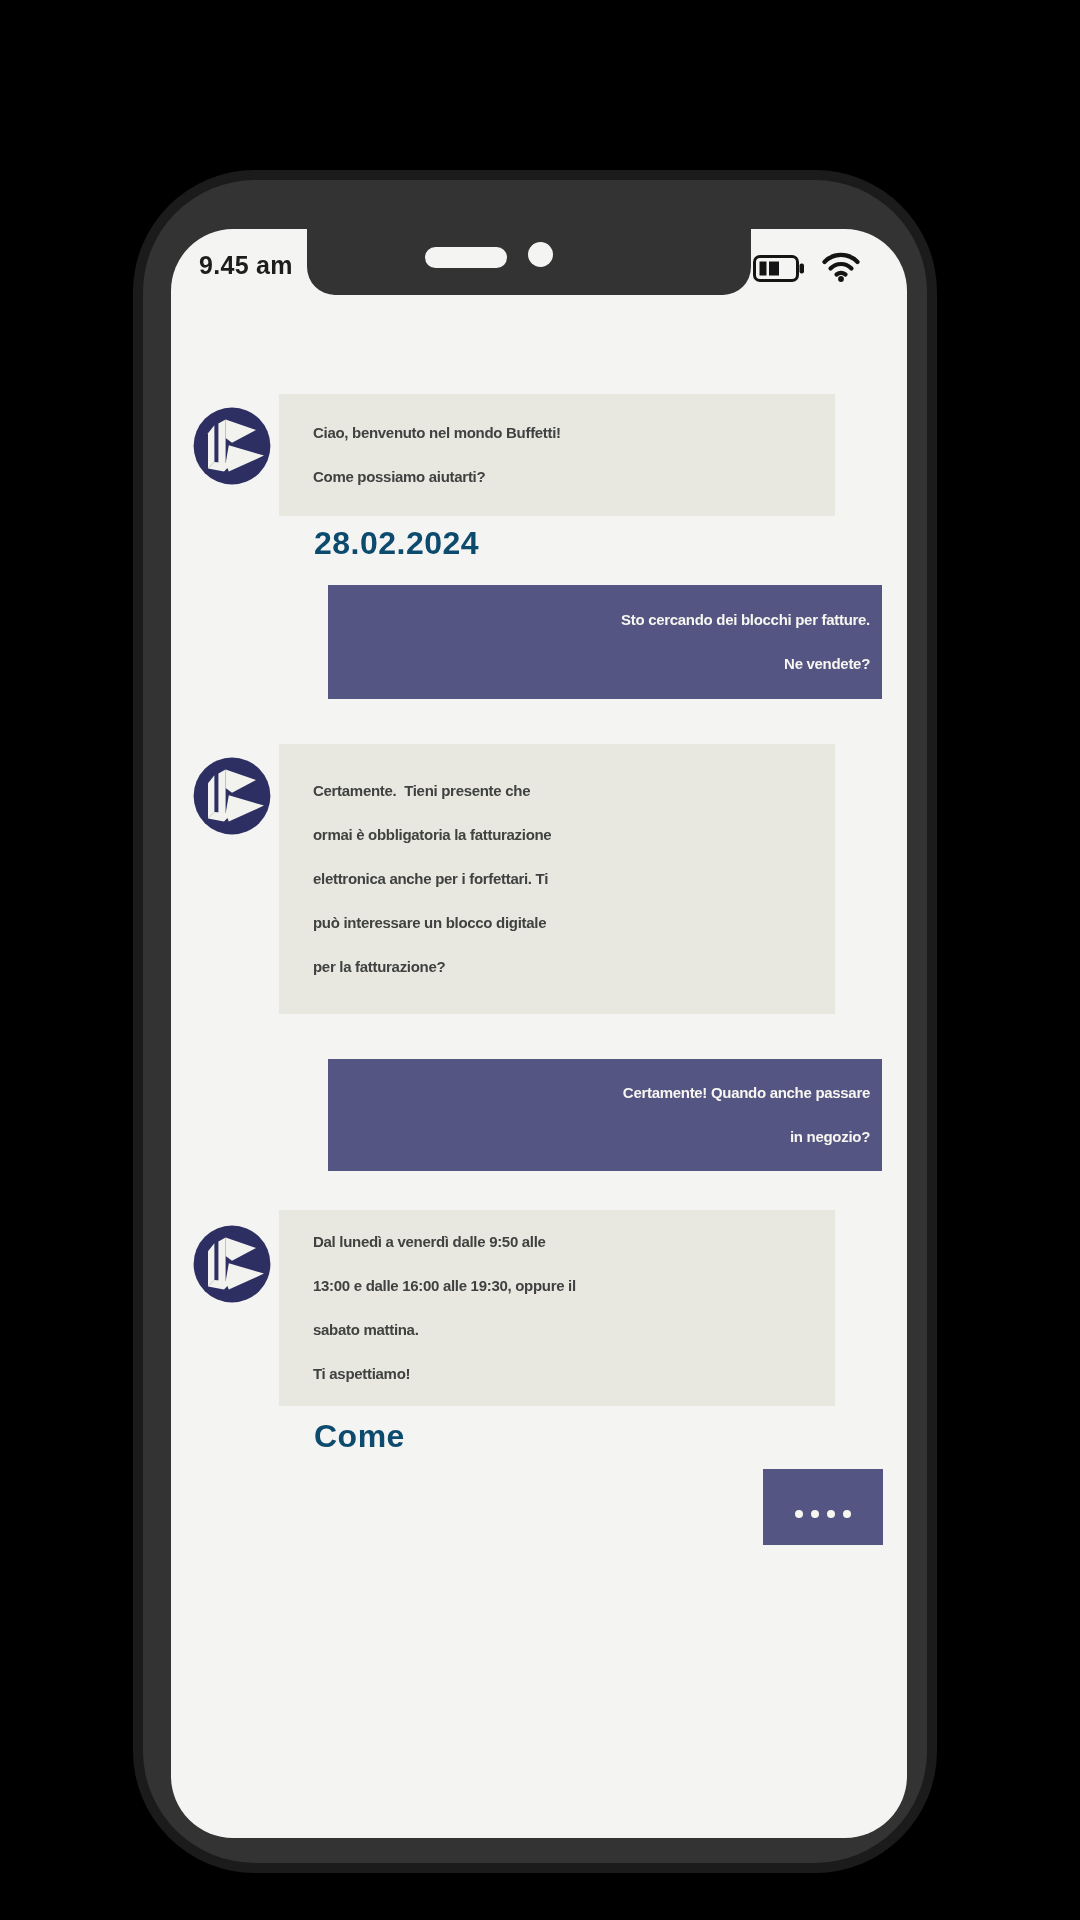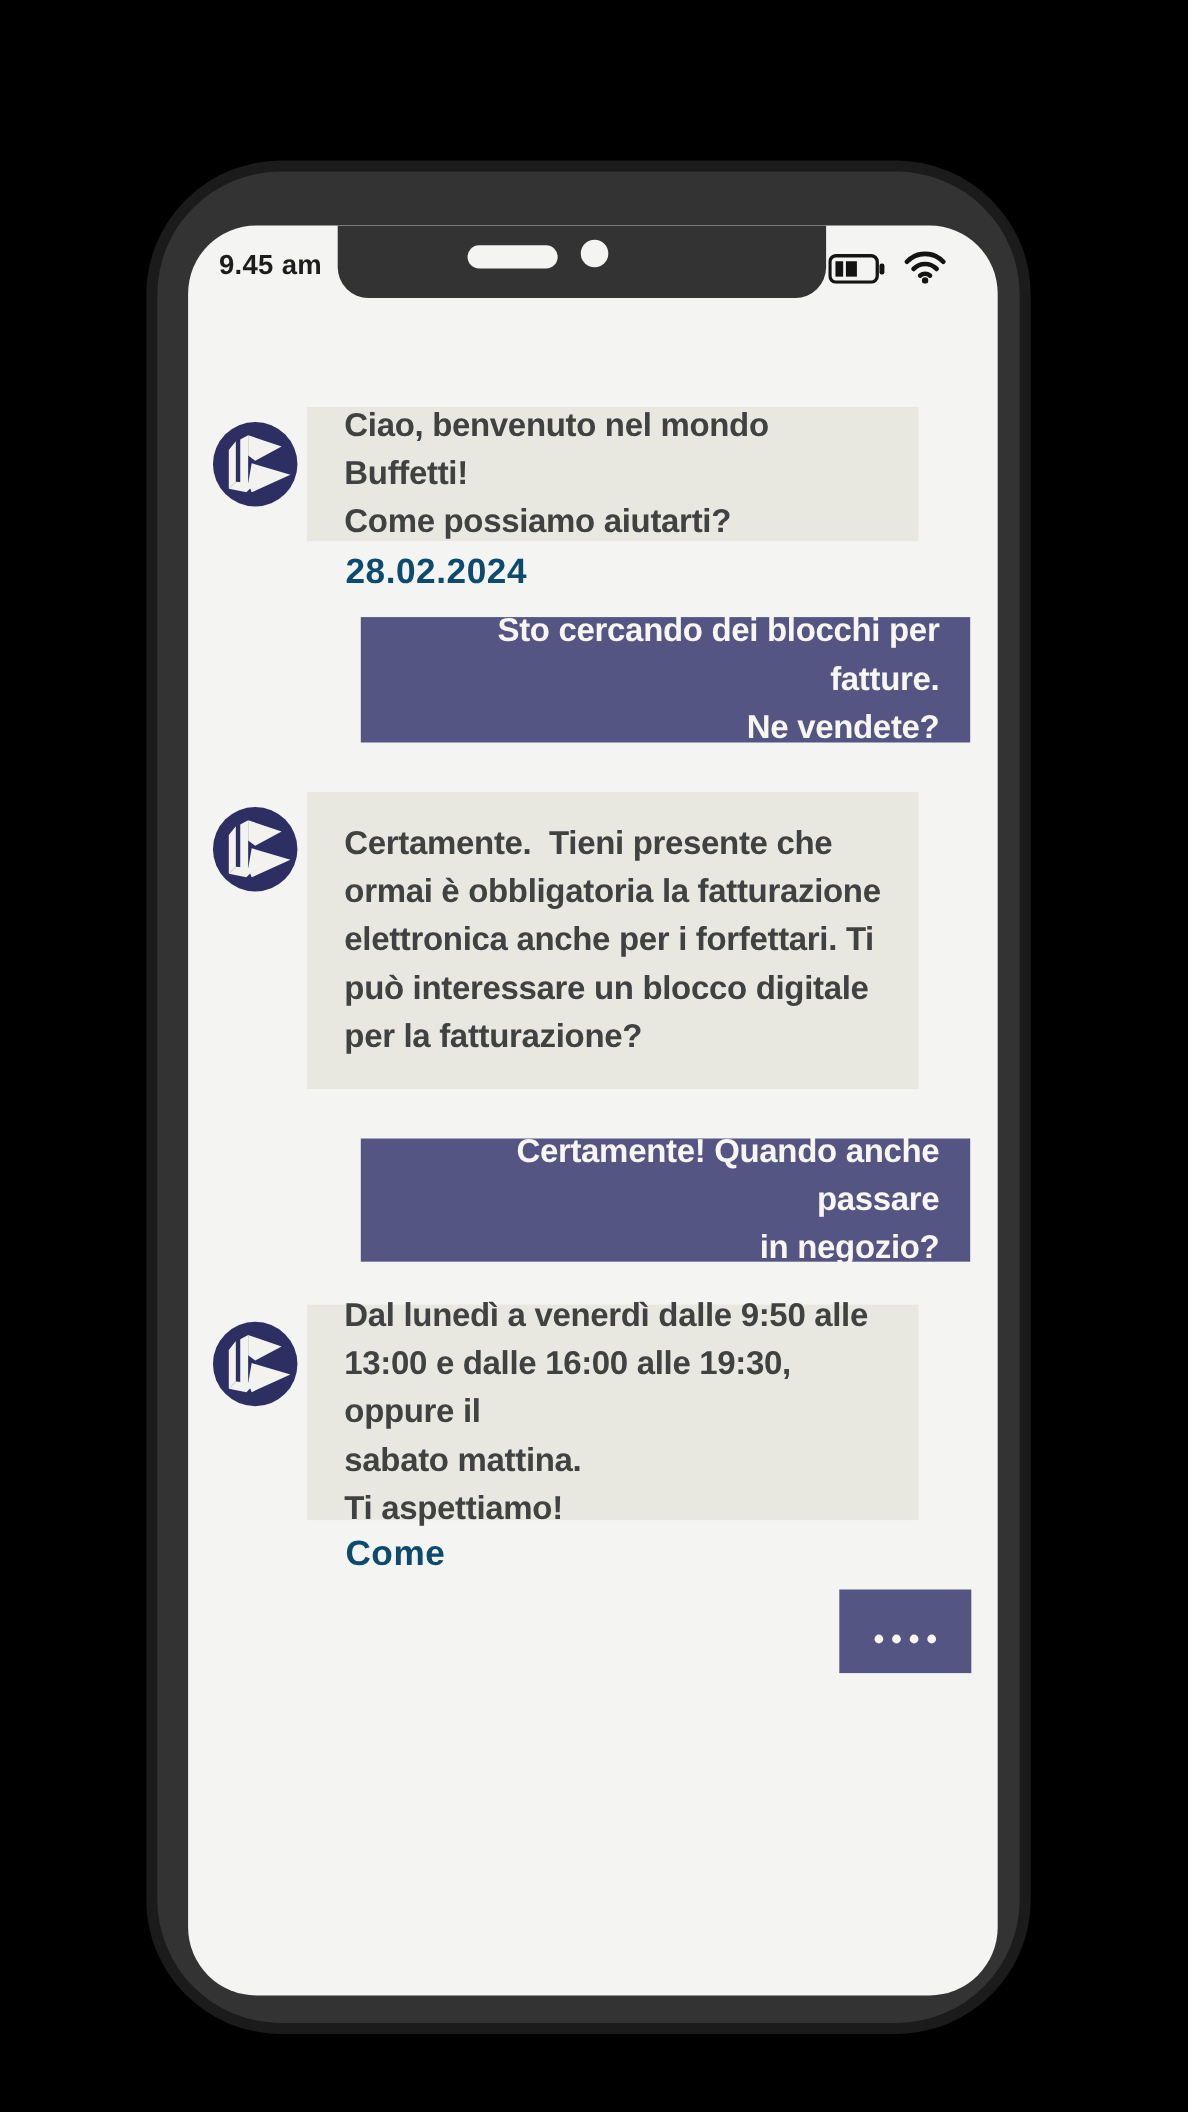--- a/index.html
+++ b/index.html
@@ -2,21 +2,21 @@
 <html><head>
 <meta charset="utf-8">
 <title>Chat mockup</title>
 <style>
   html,body{margin:0;padding:0;}
   body{
     width:1080px;height:1920px;position:relative;background:#000;
     font-family:"Liberation Sans",sans-serif;overflow:hidden;
   }
   .phone{
-    position:absolute;left:143px;top:156px;width:784px;height:1683px;
+    position:absolute;left:143px;top:180px;width:784px;height:1683px;
     background:#333333;border-radius:112px;
     box-shadow:0 0 0 10px #1b1b1b, 0 14px 30px rgba(0,0,0,.9);
   }
   .screen{
     position:absolute;left:28px;top:49px;width:736px;height:1609px;
     background:#f4f4f2;border-radius:62px;overflow:hidden;
   }
   .notch{
     position:absolute;left:136px;top:0;width:444px;height:66px;
     background:#333333;border-radius:0 0 28px 28px;
@@ -37,30 +37,30 @@
   .battery{left:582px;top:26px;}
   .wifi{left:650px;top:21px;}
 
   .avatar{
     position:absolute;left:21px;width:80px;height:80px;
   }
   .avatar svg{display:block;width:80px;height:80px;}
 
   .bubble{
     position:absolute;display:flex;flex-direction:column;justify-content:center;
-    white-space:pre-wrap;font-weight:700;font-size:30px;line-height:44px;
+    white-space:pre-wrap;font-weight:700;font-size:15px;line-height:44px;
     letter-spacing:-0.3px;
   }
   .bubble.in{
     left:108px;width:556px;background:#e9e8e0;color:#3f4240;
     padding:0 26px 0 34px;box-sizing:border-box;
   }
   .bubble.out{
     left:157px;width:554px;background:#555583;color:#f7f6f1;
-    text-align:right;padding:0 28px;box-sizing:border-box;
+    text-align:right;padding:0 12px;box-sizing:border-box;
   }
   .divider{
     position:absolute;left:143px;font-size:32px;color:#0c4a6e;font-weight:700;
     letter-spacing:.5px;
   }
   .typing{
     position:absolute;left:592px;top:1240px;width:120px;height:76px;
     background:#555583;display:flex;align-items:center;justify-content:center;
     gap:8px;padding-top:14px;box-sizing:border-box;
   }

